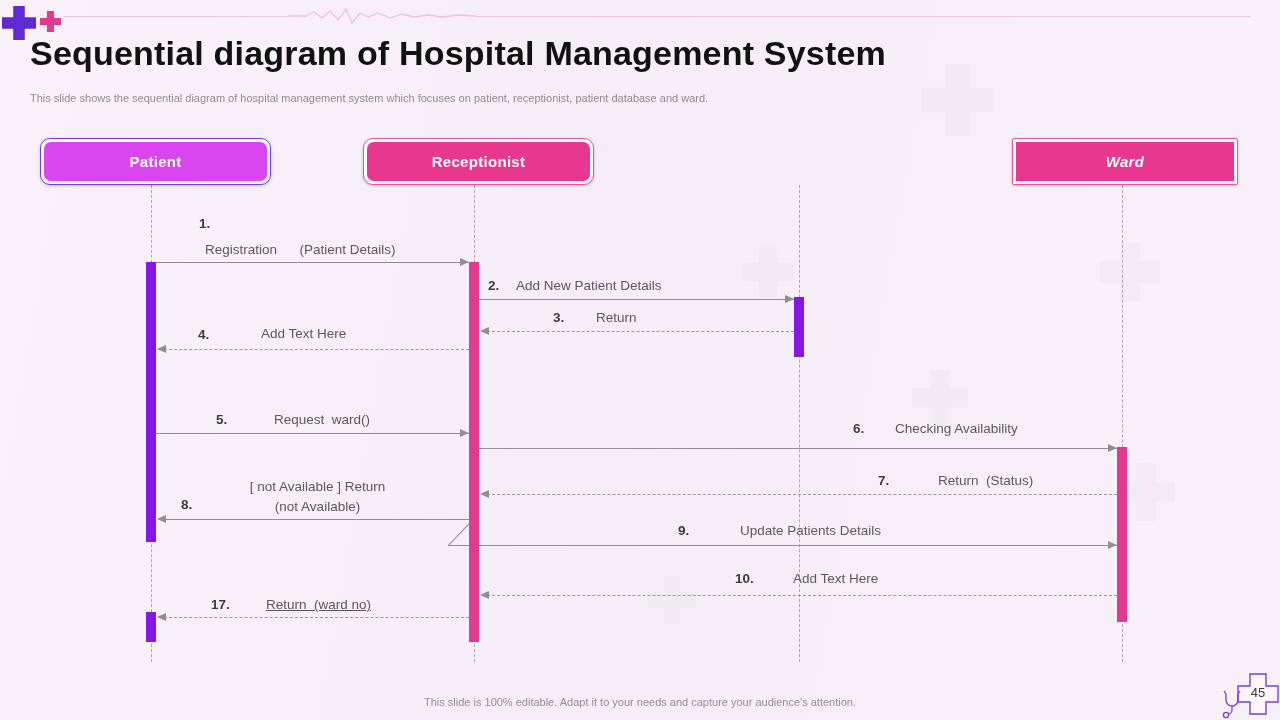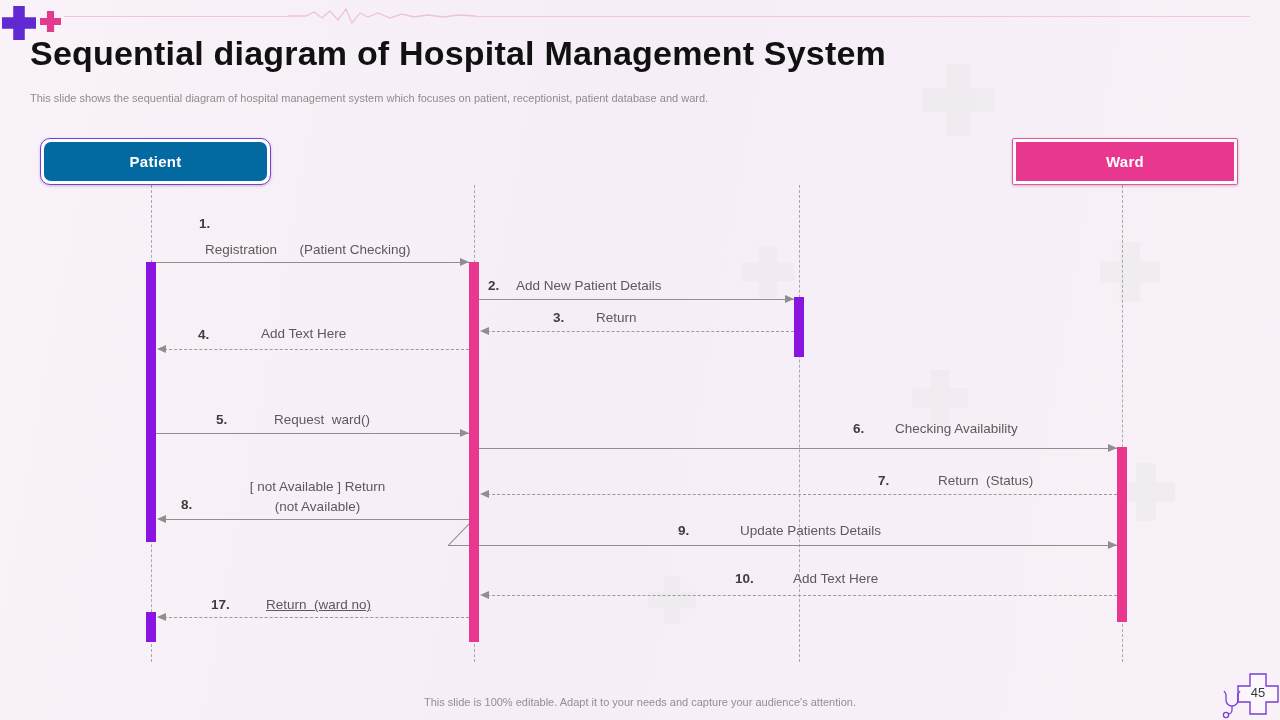--- a/index.html
+++ b/index.html
@@ -15,24 +15,24 @@
   .hline{position:absolute;top:16px;height:0;border-top:1.5px solid #f0c6db;z-index:2;}
   #title{position:absolute;left:30px;top:34px;font-size:34px;color:#111;letter-spacing:.2px;z-index:9;font-weight:bold;}
   #subtitle{position:absolute;left:30px;top:92px;font-size:11px;color:#8d8d8d;z-index:9;}
 
   
   .actor{position:absolute;top:138px;height:39px;padding:3px;border-radius:10px;background:#fdfcfe;
          box-shadow:0 1px 3px rgba(80,40,90,.28);z-index:8;}
   .actor .fill{height:100%;border-radius:7px;display:flex;align-items:center;justify-content:center;
                color:#fff;font-weight:bold;font-size:15px;letter-spacing:.3px;}
   .actor.purple{border:1px solid #7a3fd0;}
-  .actor.purple .fill{background:#0369a1;}
+  .actor.purple .fill{background:#d946ef;}
   .actor.pink{border:1px solid #e5569f;}
   .actor.pink .fill{background:#e8378f;}
-  .actor.square{border-radius:2px;}
+  .actor.square{border-radius:2px;font-style:italic;}
   .actor.square .fill{border-radius:0;}
 
   
   .lifeline{position:absolute;top:185px;height:477px;width:0;border-left:1px dashed #aaa7ad;z-index:2;}
   .bar{position:absolute;width:10px;z-index:5;}
   .bar.p{background:#8a15e0;}
   .bar.k{background:#e8378f;}
 
   
   .mline{position:absolute;height:0;border-top:1px solid #8f8f8f;z-index:3;}
@@ -69,39 +69,42 @@
   <div class="plus wm" style="left:922px;top:64px;width:72px;height:72px;"></div>
   <div class="plus wm" style="left:742px;top:246px;width:52px;height:52px;"></div>
   <div class="plus wm" style="left:1100px;top:242px;width:60px;height:60px;"></div>
   <div class="plus wm" style="left:912px;top:370px;width:56px;height:56px;"></div>
   <div class="plus wm" style="left:1117px;top:463px;width:58px;height:58px;"></div>
   <div class="plus wm" style="left:648px;top:576px;width:48px;height:48px;"></div>
 
   <div class="actor purple" style="left:40px;width:223px;">
     <div class="fill">Patient</div>
   </div>
+  <div class="actor pink" style="left:363px;width:223px;">
+    <div class="fill">Receptionist</div>
+  </div>
   <div class="actor pink square" style="left:1012px;width:218px;">
     <div class="fill">Ward</div>
   </div>
 
   <div class="lifeline" style="left:151px;"></div>
   <div class="lifeline" style="left:474px;"></div>
   <div class="lifeline" style="left:799px;"></div>
   <div class="lifeline" style="left:1122px;"></div>
 
   <div class="bar p" style="left:146px;top:262px;height:280px;"></div>
   <div class="bar p" style="left:146px;top:612px;height:30px;"></div>
   <div class="bar k" style="left:469px;top:262px;height:380px;"></div>
   <div class="bar p" style="left:794px;top:297px;height:60px;"></div>
   <div class="bar k" style="left:1117px;top:447px;height:175px;"></div>
 
   <div class="mline" style="left:156px;top:262px;width:313px;"></div>
   <div class="ar r" style="left:460px;top:258px;"></div>
   <span class="num" style="left:199px;top:216px;">1.</span>
-  <span class="lbl" style="left:205px;top:242px;">Registration      (Patient Checking)</span>
+  <span class="lbl" style="left:205px;top:242px;">Registration      (Patient Details)</span>
 
   <div class="mline" style="left:479px;top:299px;width:315px;"></div>
   <div class="ar r" style="left:785px;top:295px;"></div>
   <span class="num" style="left:488px;top:278px;">2.</span>
   <span class="lbl" style="left:516px;top:278px;">Add New Patient Details</span>
 
   <div class="mline dash" style="left:482px;top:331px;width:312px;"></div>
   <div class="ar l" style="left:480px;top:327px;"></div>
   <span class="num" style="left:553px;top:310px;">3.</span>
   <span class="lbl" style="left:596px;top:310px;">Return</span>

